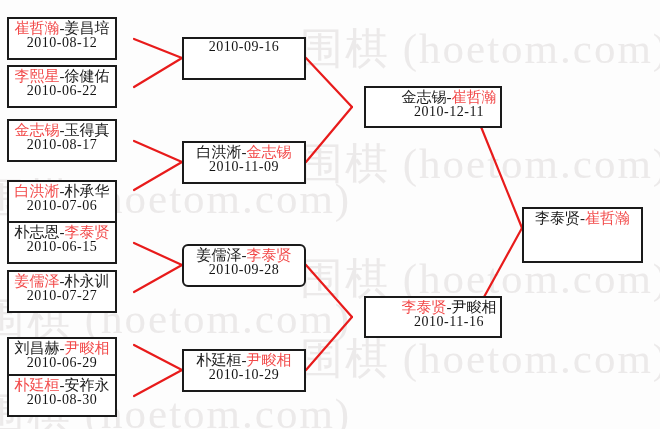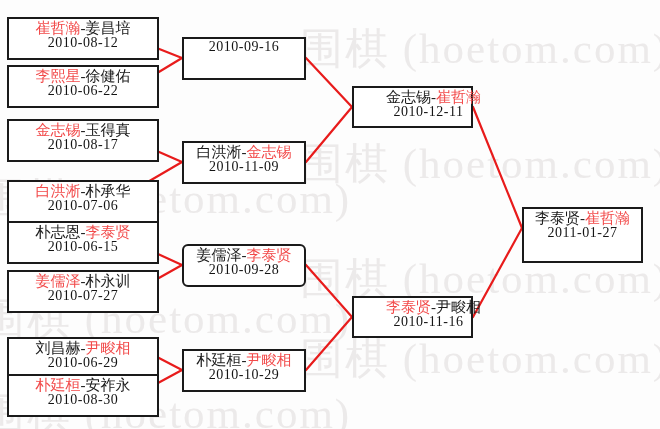--- a/index.html
+++ b/index.html
@@ -79,23 +79,23 @@
     padding: 0 0px;
   }
   .date {
     font-size: 14px;
     color: #141414;
     font-family: "Liberation Serif", "DejaVu Serif", serif;
     letter-spacing: 0.5px;
     margin-top: -1px;
   }
   
-  .r1 { left: 7px;   width: 152px; height: 43px; }
+  .r1 { left: 7px;   width: 110px; height: 43px; }
   .r2 { left: 182px; width: 124px; height: 43px; }
-  .r3 { left: 352px; width: 121px; height: 42px; padding-left: 32px; }
+  .r3 { left: 364px; width: 138px; height: 42px; padding-left: 32px; }
   .r4 { left: 522px; width: 121px; height: 56px; }
 </style>
 </head>
 <body>
 
 <div id="bracket">
 
   <div class="watermark-layer">
     <div class="wm" style="left:-18px; top:170px;">围棋 (hoetom.com)</div>
     <div class="wm" style="left:-18px; top:290px;">围棋 (hoetom.com)</div>
@@ -223,16 +223,15 @@
     <div class="players">
       <span class="p win">李泰贤</span><span class="sep">-</span><span class="p lose">尹畯相</span>
     </div>
     <div class="date">2010-11-16</div>
   </div>
 
   <div class="match r4" style="top:207px;">
     <div class="players">
       <span class="p lose">李泰贤</span><span class="sep">-</span><span class="p win">崔哲瀚</span>
     </div>
-    <div class="date">2011-01-27</div>
   </div>
 
 </div>
 
 </body></html>

